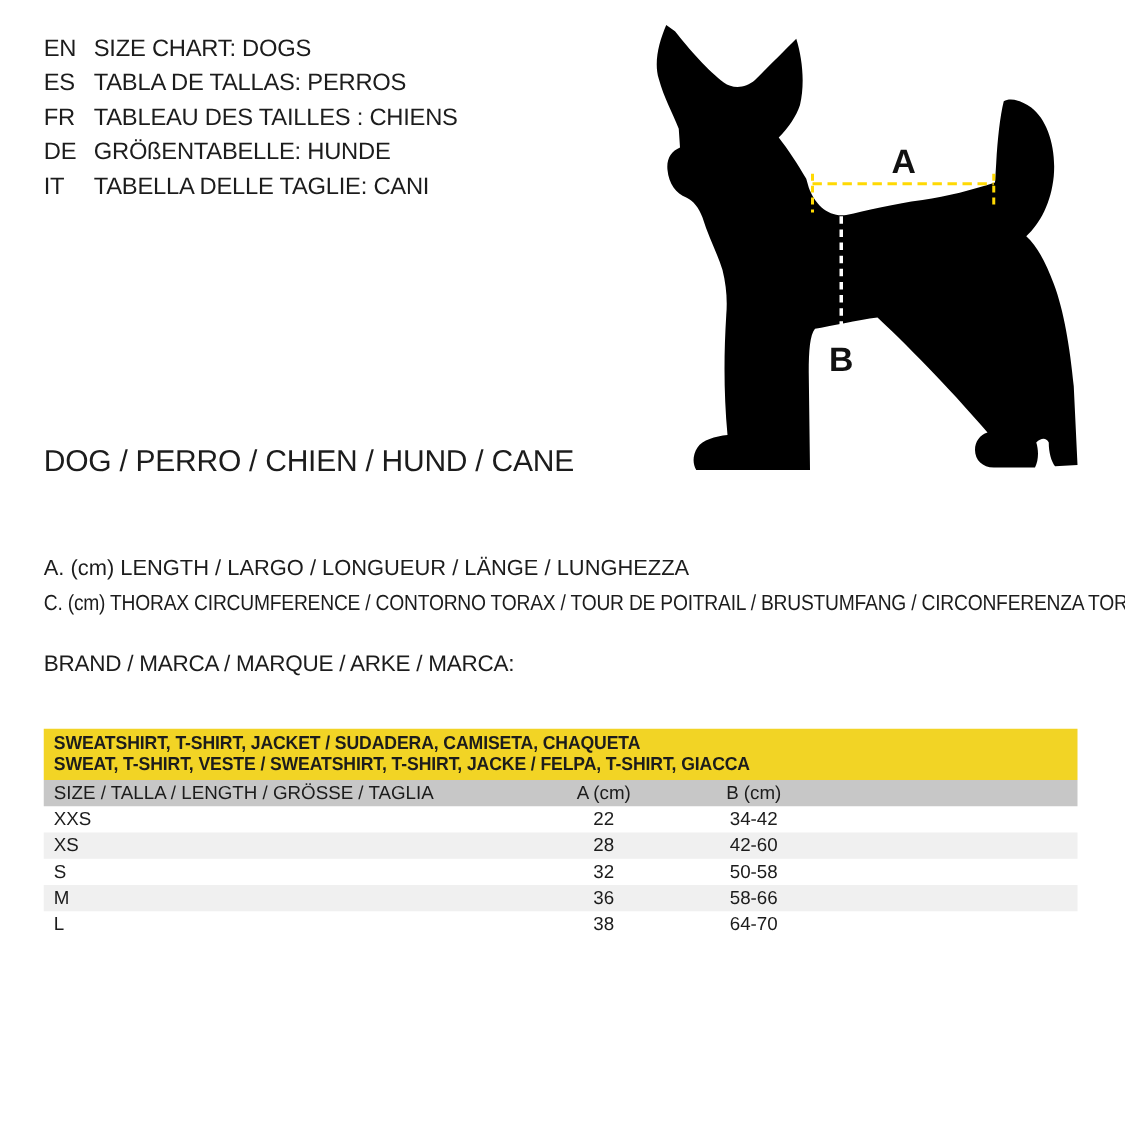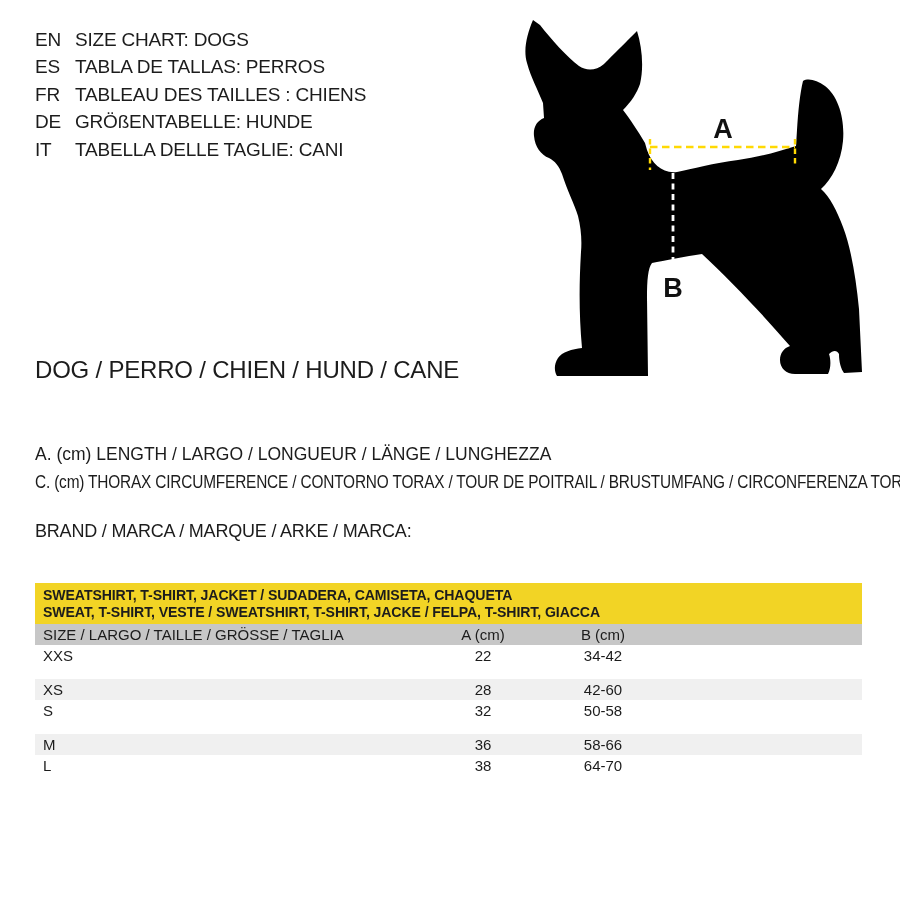--- a/index.html
+++ b/index.html
@@ -21,21 +21,21 @@
   .meas{position:absolute;left:35px;top:440px;font-size:17.5px;line-height:28px;white-space:nowrap;}
   .cond{display:inline-block;transform:scaleX(.88);transform-origin:0 50%;letter-spacing:-0.2px;}
   .brand-line{position:absolute;left:35px;top:521px;font-size:18px;letter-spacing:-0.2px;white-space:nowrap;}
   
   .sizetable{position:absolute;left:35px;top:583px;width:827px;font-size:15px;}
   .yellow-head{background:#F2D425;padding:3px 0 4px 8px;}
   .yellow-head .hl{font-weight:bold;font-size:15px;line-height:17px;white-space:nowrap;}
   .squeeze{display:inline-block;transform:scaleX(.94);transform-origin:0 50%;letter-spacing:-0.1px;}
   .gray-head{background:#C7C7C7;}
   .trow{height:21px;position:relative;line-height:21px;white-space:nowrap;}
-  .trow.alt{background:#F0F0F0;margin-top:13px;}
+  .trow.alt{background:#F0F0F0;}
   .c-size{position:absolute;left:8px;top:0;}
   .c-a{position:absolute;left:378px;width:140px;text-align:center;top:0;}
   .c-b{position:absolute;left:498px;width:140px;text-align:center;top:0;}
 </style>
 </head>
 <body>
 
 <div class="page">
 
   <div class="lang">
@@ -134,21 +134,21 @@
   <div class="sizetable">
     <div class="yellow-head">
       <div class="hl">
         <span class="squeeze">SWEATSHIRT, T-SHIRT, JACKET / SUDADERA, CAMISETA, CHAQUETA</span>
       </div>
       <div class="hl">
         <span class="squeeze">SWEAT, T-SHIRT, VESTE / SWEATSHIRT, T-SHIRT, JACKE / FELPA, T-SHIRT, GIACCA</span>
       </div>
     </div>
     <div class="trow gray-head">
-      <span class="c-size">SIZE / LARGO / TAILLE / GRÖSSE / TAGLIA</span>
+      <span class="c-size">SIZE / TALLA / LENGTH / GRÖSSE / TAGLIA</span>
       <span class="c-a">A (cm)</span>
       <span class="c-b">B (cm)</span>
     </div>
     <div class="trow">
       <span class="c-size">XXS</span>
       <span class="c-a">22</span>
       <span class="c-b">34-42</span>
     </div>
     <div class="trow alt">
       <span class="c-size">XS</span>

